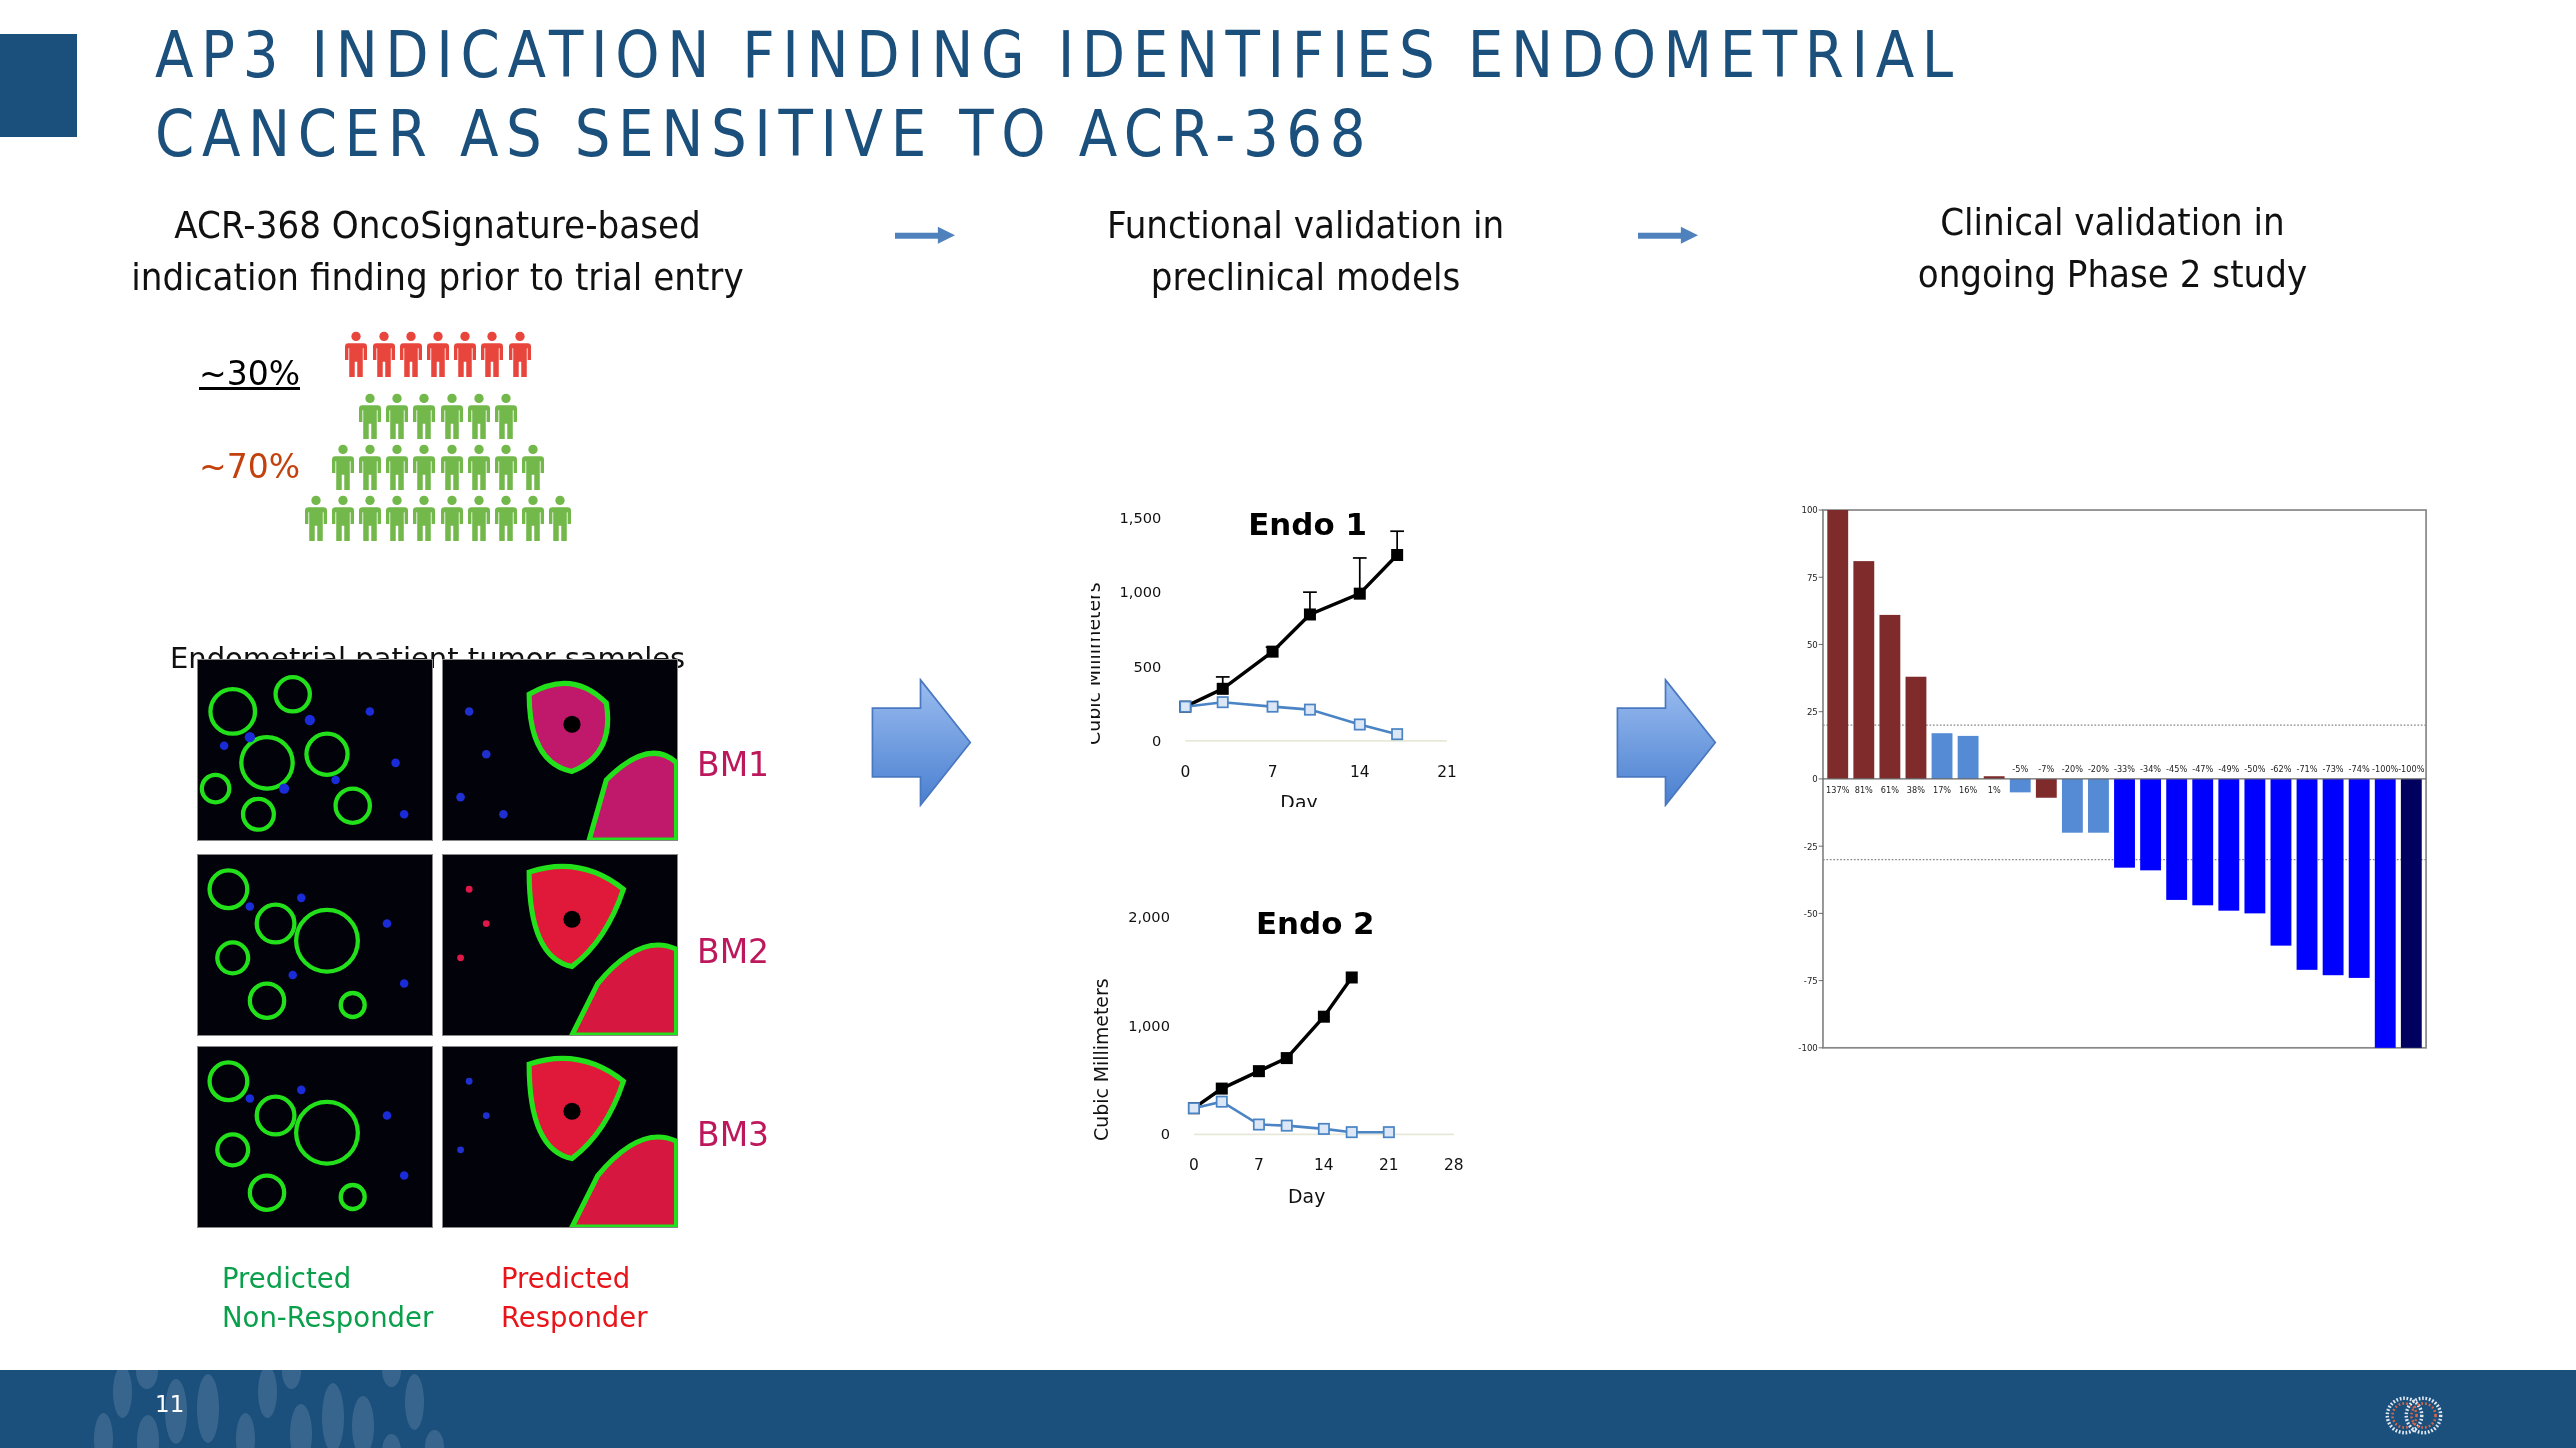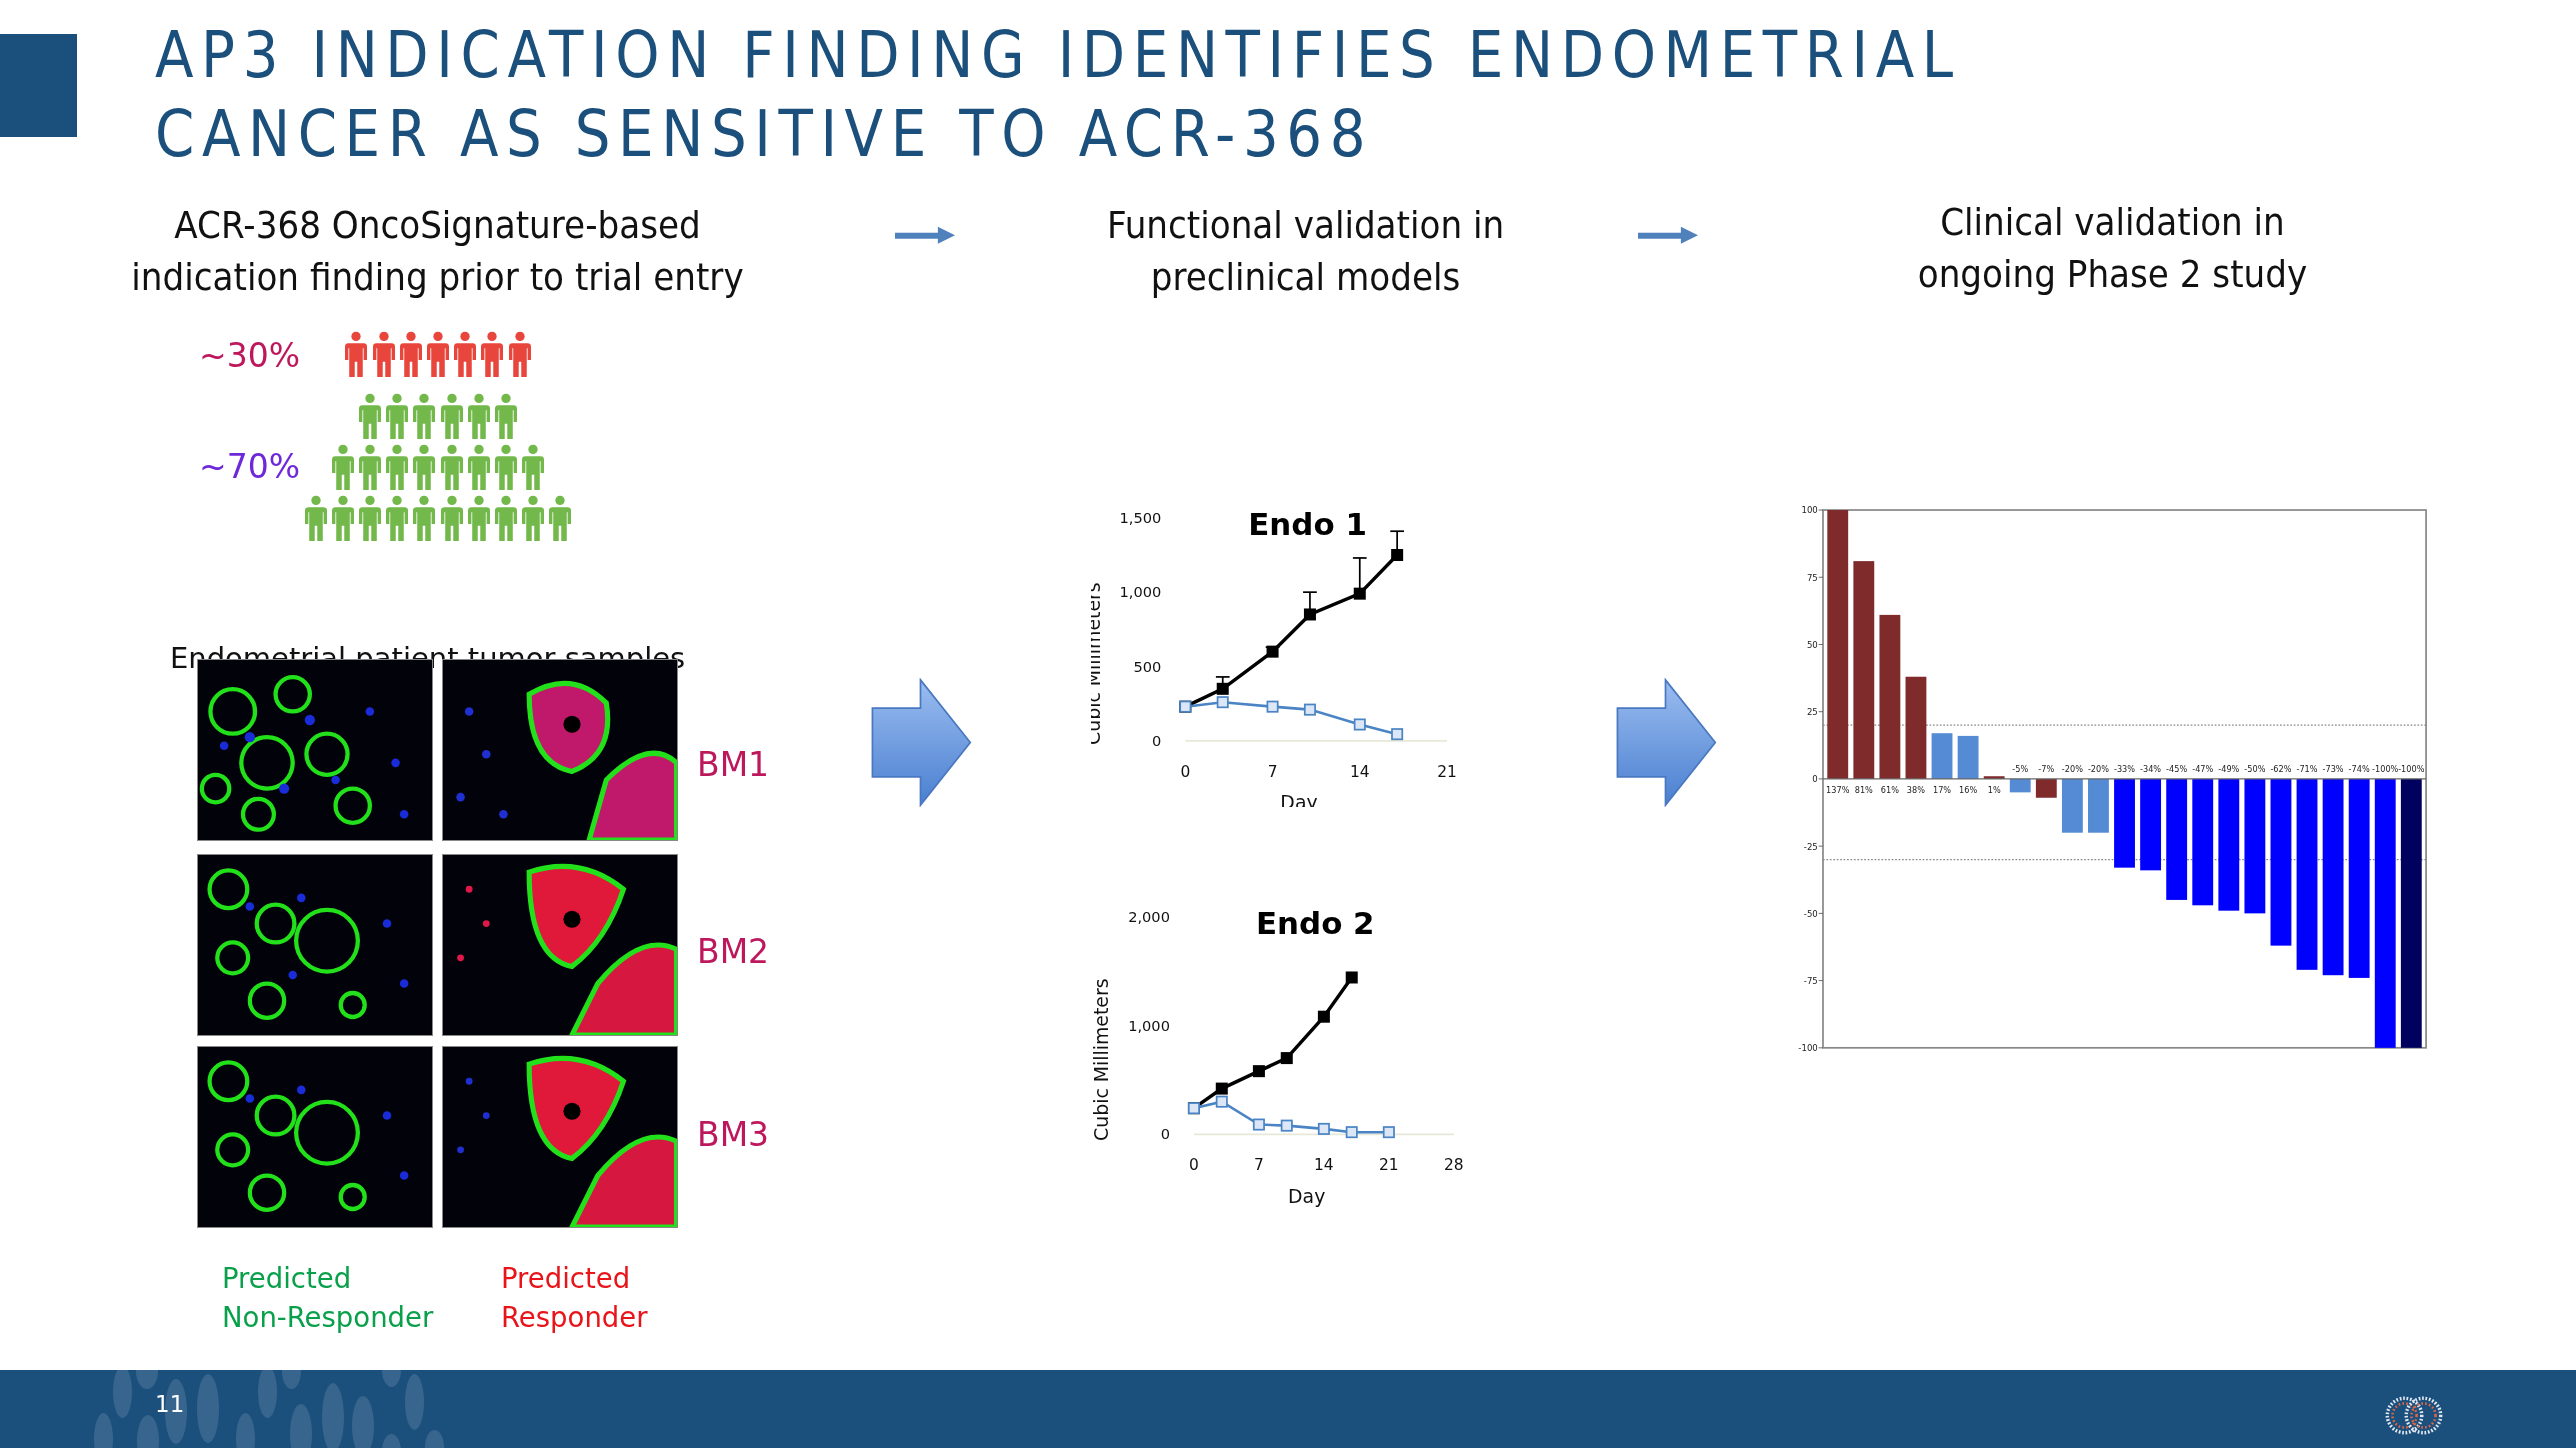--- a/index.html
+++ b/index.html
@@ -53,22 +53,22 @@
 </div>
 <svg class="abs small-arrow" style="left:1638px; top:225px;" viewBox="0 0 70 24">
   <rect x="0" y="9" width="52" height="7" fill="#4f81bd"></rect>
     <polygon points="50,2 70,12 50,22" fill="#4f81bd"></polygon>
 </svg>
 <div class="abs col-head" style="left:1769px; top:196px; width:687px;">
   <div>Clinical validation in</div>
   <div>ongoing Phase 2 study</div>
 </div>
 
-<div class="abs pct" style="left:199px; top:336px; color:#be185d;">~30%</div>
-<div class="abs pct" style="left:199px; top:447px; color:#6d28d9;">~70%</div>
+<div class="abs pct" style="left:199px; top:354px; color:#000000;text-decoration:underline;">~30%</div>
+<div class="abs pct" style="left:199px; top:447px; color:#c2410c;">~70%</div>
 <div class="abs" id="people" style="left:292px; top:331px; width:292px;">
     <div class="people-row" style="margin-bottom: 13.7px;">
       <svg viewBox="0 0 26 56" class="person">
         <circle cx="13" cy="6" r="5.5" fill="#e8453c"></circle>
         <path d="M4 14 H22 Q26 14 26 18 V34 H22 V20 H21 V54 H14.5 V36 H11.5 V54 H5 V20 H4 V34 H0 V18 Q0 14 4 14Z" fill="#e8453c"></path>
       </svg>
       <svg viewBox="0 0 26 56" class="person">
         <circle cx="13" cy="6" r="5.5" fill="#e8453c"></circle>
         <path d="M4 14 H22 Q26 14 26 18 V34 H22 V20 H21 V54 H14.5 V36 H11.5 V54 H5 V20 H4 V34 H0 V18 Q0 14 4 14Z" fill="#e8453c"></path>
       </svg>

